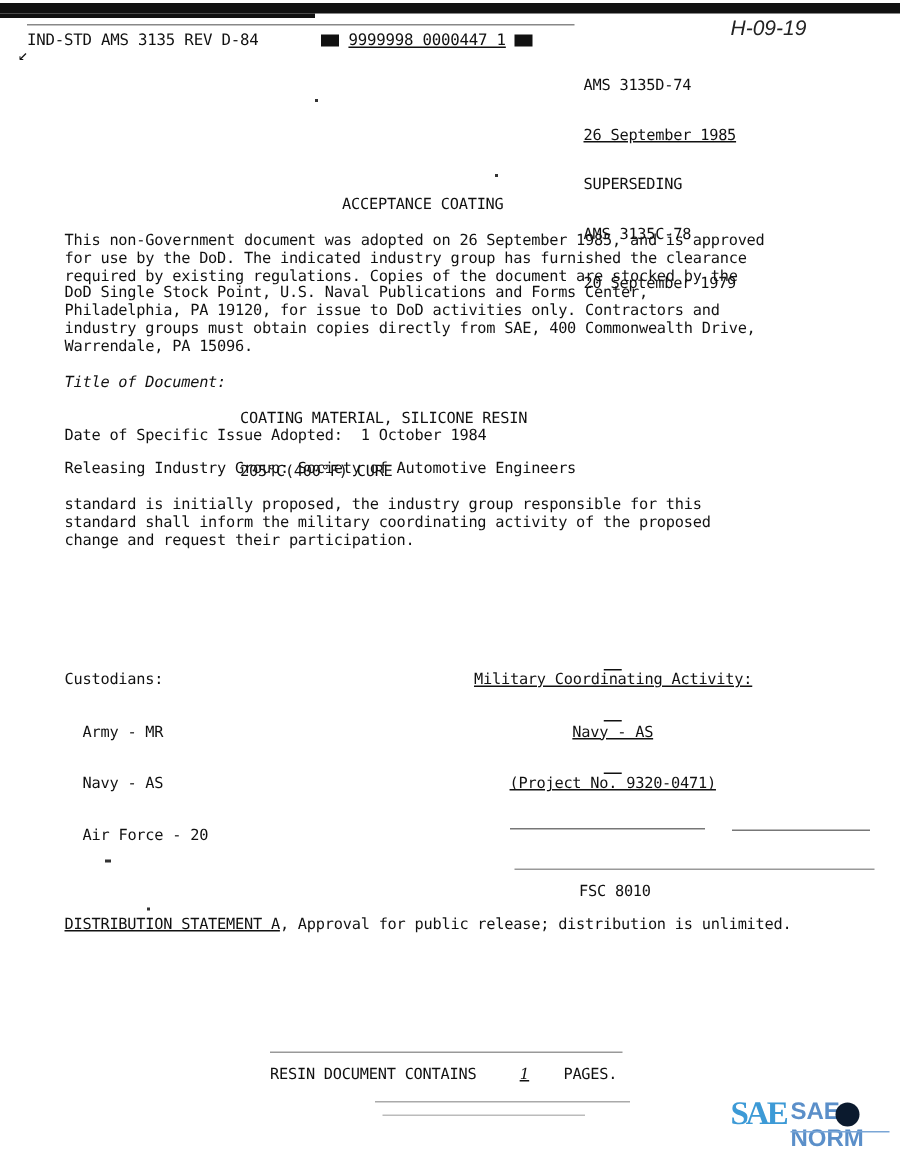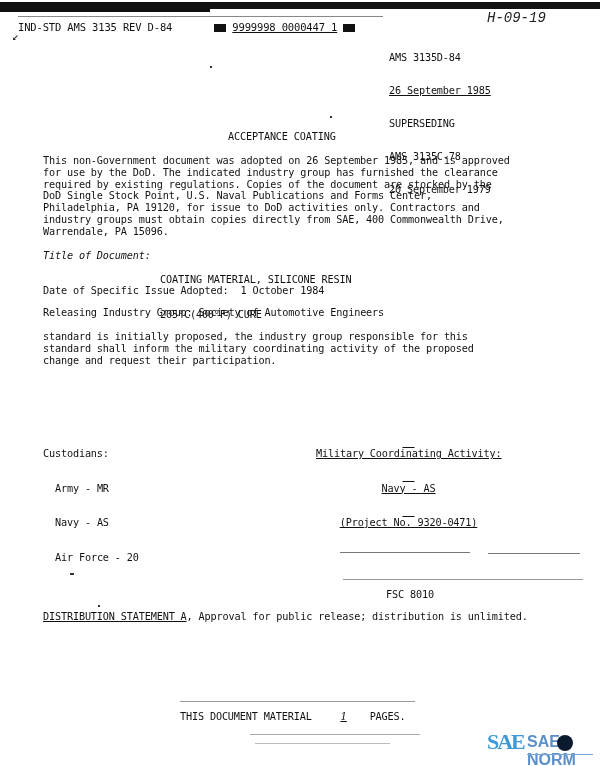--- a/index.html
+++ b/index.html
@@ -6,21 +6,21 @@
   body { width: 600px; height: 766px; position: relative; overflow: hidden;
          font-family: "DejaVu Sans Mono", "Liberation Mono", monospace; color: #111; }
   .abs { position: absolute; white-space: pre; }
   .mono { font-family: "DejaVu Sans Mono", "Liberation Mono", monospace; font-size: 10.2px; letter-spacing: -0.15px; }
   .topbar { position: absolute; left: 0; top: 2px; width: 600px; height: 7px; background: #111; }
   .topbar2 { position: absolute; left: 0; top: 9px; width: 210px; height: 3px; background: #111; }
   .header-line { position: absolute; left: 18px; top: 21px; font-size: 10.5px; }
   .blk { display: inline-block; width: 12px; height: 8px; background: #111; vertical-align: middle; margin: 0 6px; }
   .rule { position: absolute; height: 1px; background: #444; }
   .u { text-decoration: underline; }
-  .hand { position: absolute; left: 487px; top: 10px; font-family: Liberation Mono, monospace; font-style: italic; font-size: 14px; color: #222; }
+  .hand { position: absolute; left: 487px; top: 10px; font-family: Liberation Sans, sans-serif; font-style: italic; font-size: 14px; color: #222; }
   .para { position: absolute; left: 43px; line-height: 11.8px; }
   .dot { position: absolute; width: 2px; height: 2px; background: #333; }
   .logo { position: absolute; left: 487px; top: 729px; width: 110px; height: 30px; }
   .logo-sae1 { position: absolute; left: 0; top: 0; font-family: Liberation Serif, serif; font-weight: bold; font-size: 22px; color: #3d9ad6; letter-spacing: -2px; }
   .logo-sae2 { position: absolute; left: 40px; top: 4px; font-family: "Liberation Sans", sans-serif; font-weight: bold; font-size: 16px; color: #5b8fc9; }
   .logo-dot { position: absolute; left: 70px; top: 6px; width: 16px; height: 16px; border-radius: 50%; background: #0b1a2e; }
   .logo-line { position: absolute; left: 40px; top: 25px; width: 66px; height: 1px; background: #7aa6d6; }
 </style>
 </head>
 <body>
@@ -28,21 +28,21 @@
 <div class="topbar"></div>
 <div class="topbar2"></div>
 <div class="rule" style="left:18px;top:16px;width:365px;background:#888;"></div>
 
 <div class="header-line mono abs"><span>IND-STD AMS 3135 REV D-84</span><span class="blk" style="margin-left:42px;"></span><span class="u">9999998 0000447 1</span><span class="blk"></span></div>
 <div class="abs" style="left:12px;top:30px;font-size:11px;">↙</div>
 
 <div class="hand">H-09-19</div>
 
 <div class="abs mono" style="left:389px;top:30px;line-height:11px;">
-  <div>AMS 3135D-84</div>
+  <div>AMS 3135D-74</div>
   <div class="u">26 September 1985</div>
   <div>SUPERSEDING</div>
   <div>AMS 3135C-78</div>
   <div>20 September 1979</div>
 </div>
 <div class="dot" style="left:210px;top:66px;"></div>
 <div class="dot" style="left:330px;top:116px;"></div>
 
 <div class="abs mono" style="left:228px;top:131px;">ACCEPTANCE COATING</div>
 
@@ -89,21 +89,21 @@
 <div class="rule" style="left:488px;top:553px;width:92px;background:#777;"></div>
 <div class="dot" style="left:70px;top:573px;width:4px;"></div>
 <div class="rule" style="left:343px;top:579px;width:240px;background:#999;"></div>
 
 <div class="abs mono" style="left:386px;top:589px;">FSC 8010</div>
 <div class="dot" style="left:98px;top:605px;"></div>
 
 <div class="abs mono" style="left:43px;top:611px;"><span class="u">DISTRIBUTION STATEMENT A</span><span>, Approval for public release; distribution is unlimited.</span></div>
 
 <div class="rule" style="left:180px;top:701px;width:235px;background:#999;"></div>
-<div class="abs mono" style="left:180px;top:711px;"><span>THIS DOCUMENT MATERIAL</span> <span class="u" style="display:inline-block;width:52px;text-align:center;font-family:'DejaVu Serif',serif;font-style:italic;">1</span><span>PAGES.</span></div>
+<div class="abs mono" style="left:180px;top:711px;"><span>RESIN DOCUMENT CONTAINS</span> <span class="u" style="display:inline-block;width:52px;text-align:center;font-family:'DejaVu Serif',serif;font-style:italic;">1</span><span>PAGES.</span></div>
 <div class="rule" style="left:250px;top:734px;width:170px;background:#aaa;"></div>
 <div class="rule" style="left:255px;top:743px;width:135px;background:#bbb;"></div>
 
 <div class="logo">
   <div class="logo-sae1">SAE</div>
   <div class="logo-sae2">SAE NORM</div>
   <div class="logo-dot"></div>
   <div class="logo-line"></div>
 </div>
 

